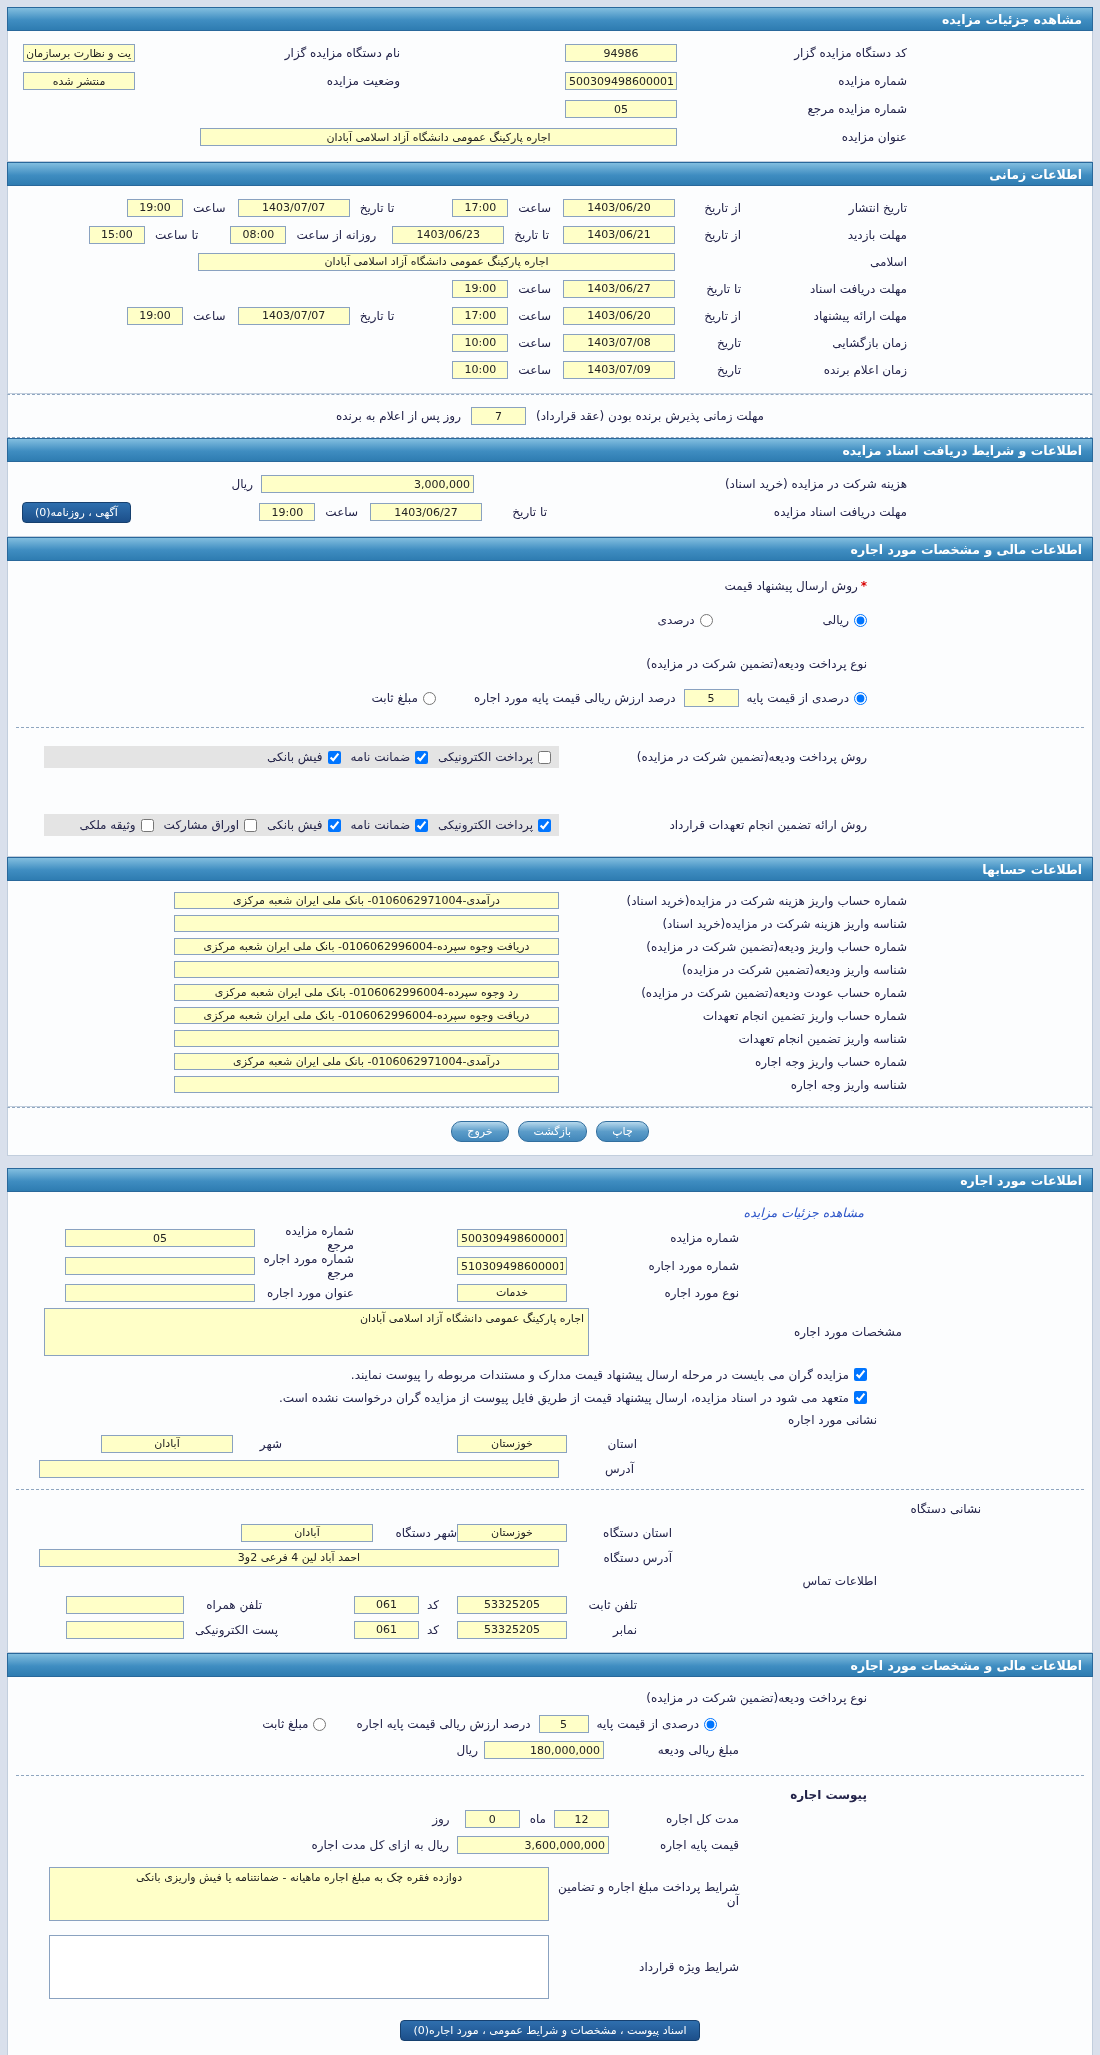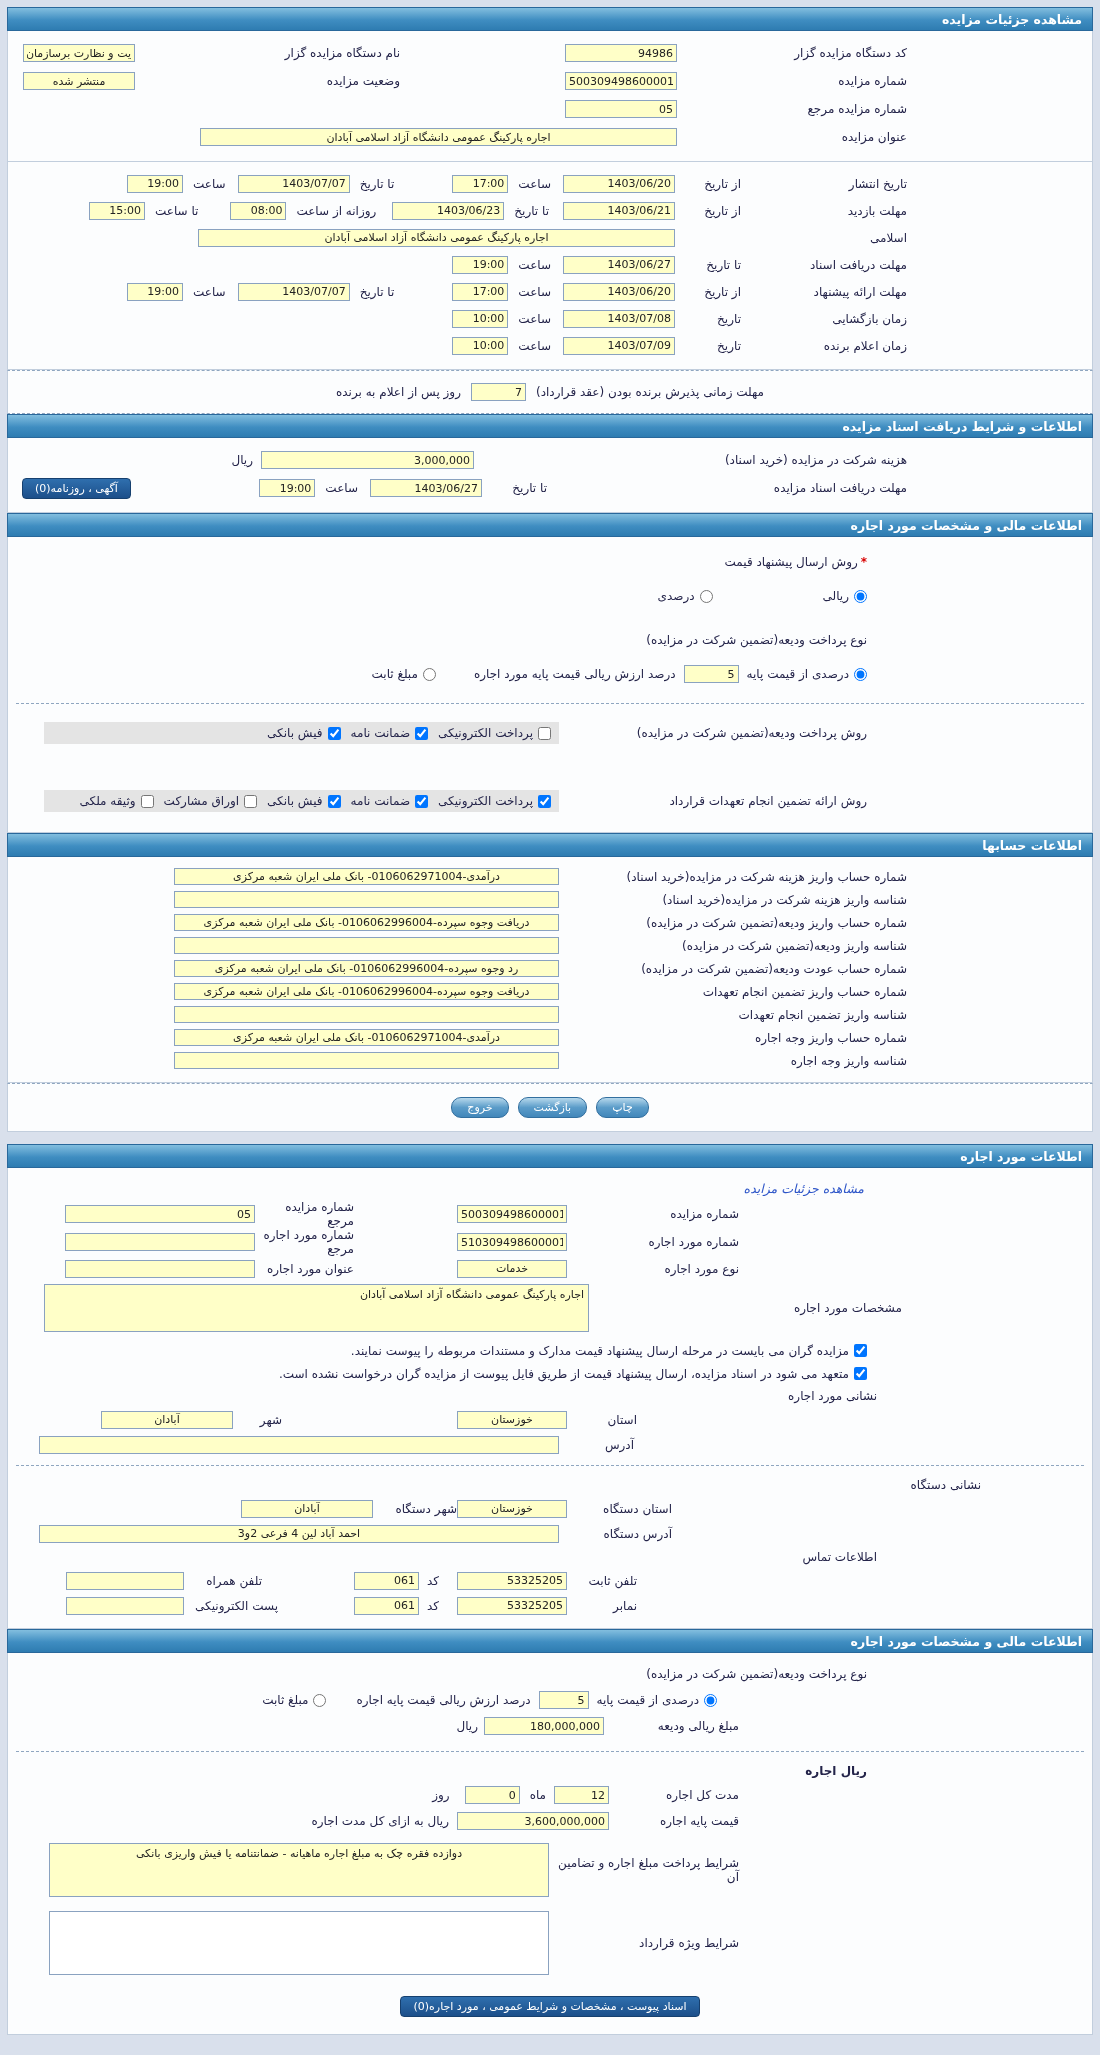--- a/index.html
+++ b/index.html
@@ -18,21 +18,21 @@
   .panel{background:#fcfdfe;border:1px solid #c2cedd;border-top:none;padding:8px 0 10px;box-sizing:border-box}
   .row{display:flex;align-items:center;min-height:26px;box-sizing:border-box}
   .row>*{flex:none}
   .r28{min-height:28px}.r27{min-height:27px}.r25{min-height:25px}.r23{min-height:23px}.r22{min-height:22px}
   .lab{text-align:right;color:#24244a}
   .bold{font-weight:bold}
   .inp{
     background:#ffffc8;border:1px solid #8aa2c0;height:18px;box-sizing:border-box;
     font-size:11px;padding:0 3px;font-family:inherit;color:#222;
   }
-  .num{direction:ltr;text-align:right}
+  .num{direction:ltr;text-align:center}
   .amt{direction:ltr;text-align:right}
   .ctr{text-align:center}
   textarea.inp{height:auto;resize:none;padding:2px 4px;line-height:1.5}
   .btn{
     background:linear-gradient(180deg,#b6d8ec,#5b9cc9 50%,#4287ba);
     border:1px solid #326f9f;border-radius:10px;color:#fff;
     font-size:11px;font-family:inherit;padding:3px 15px;cursor:pointer;
   }
   .navy{
     background:linear-gradient(180deg,#2f6fae,#1c4f8a);
@@ -81,20 +81,23 @@
     <div class="row r28" style="padding-right:185px">
       <span class="lab" style="width:230px">شماره مزایده مرجع</span>
       <input class="inp num" style="width: 112px;" value="05">
     </div>
     <div class="row r28" style="padding-right:185px">
       <span class="lab" style="width:230px">عنوان مزایده</span>
       <input class="inp ctr" style="width: 477px;" value="اجاره پارکینگ عمومی دانشگاه آزاد اسلامی آبادان">
     </div>
   </div>
 
+  <div class="bar">
+    <span>اطلاعات زمانی</span>
+  </div>
   <div class="panel">
     <div class="row r27" style="padding-right:185px">
       <span class="lab" style="width:166px">تاریخ انتشار</span>
       <span class="lab" style="width:66px">از تاریخ</span>
       <input class="inp num" style="width: 112px;" value="1403/06/20">
       <span class="lab" style="margin-right:12px">ساعت</span>
       <input class="inp num" style="width: 56px; margin-right: 10px;" value="17:00">
       <span class="lab" style="margin-right:58px">تا تاریخ</span>
       <input class="inp num" style="width: 112px; margin-right: 10px;" value="1403/07/07">
       <span class="lab" style="margin-right:12px">ساعت</span>
@@ -395,21 +398,21 @@
       <input type="radio" name="dep2" style="margin-right: 30px;">
       <span class="lab">مبلغ ثابت</span>
     </div>
     <div class="row" style="padding-right:353px">
       <span class="lab" style="width:135px">مبلغ ریالی ودیعه</span>
       <input class="inp amt" style="width: 120px;" value="180,000,000">
       <span class="lab" style="margin-right:6px">ریال</span>
     </div>
     <hr class="dash" style="margin:12px 8px 8px">
     <div class="row r22" style="padding-right:225px">
-      <span class="lab bold">ریال اجاره</span>
+      <span class="lab bold">پیوست اجاره</span>
     </div>
     <div class="row" style="padding-right:353px">
       <span class="lab" style="width:130px">مدت کل اجاره</span>
       <input class="inp num" style="width: 55px;" value="12">
       <span class="lab" style="margin-right:8px">ماه</span>
       <input class="inp num" style="width: 55px; margin-right: 10px;" value="0">
       <span class="lab" style="margin-right:15px">روز</span>
     </div>
     <div class="row" style="padding-right:353px">
       <span class="lab" style="width:130px">قیمت پایه اجاره</span>

